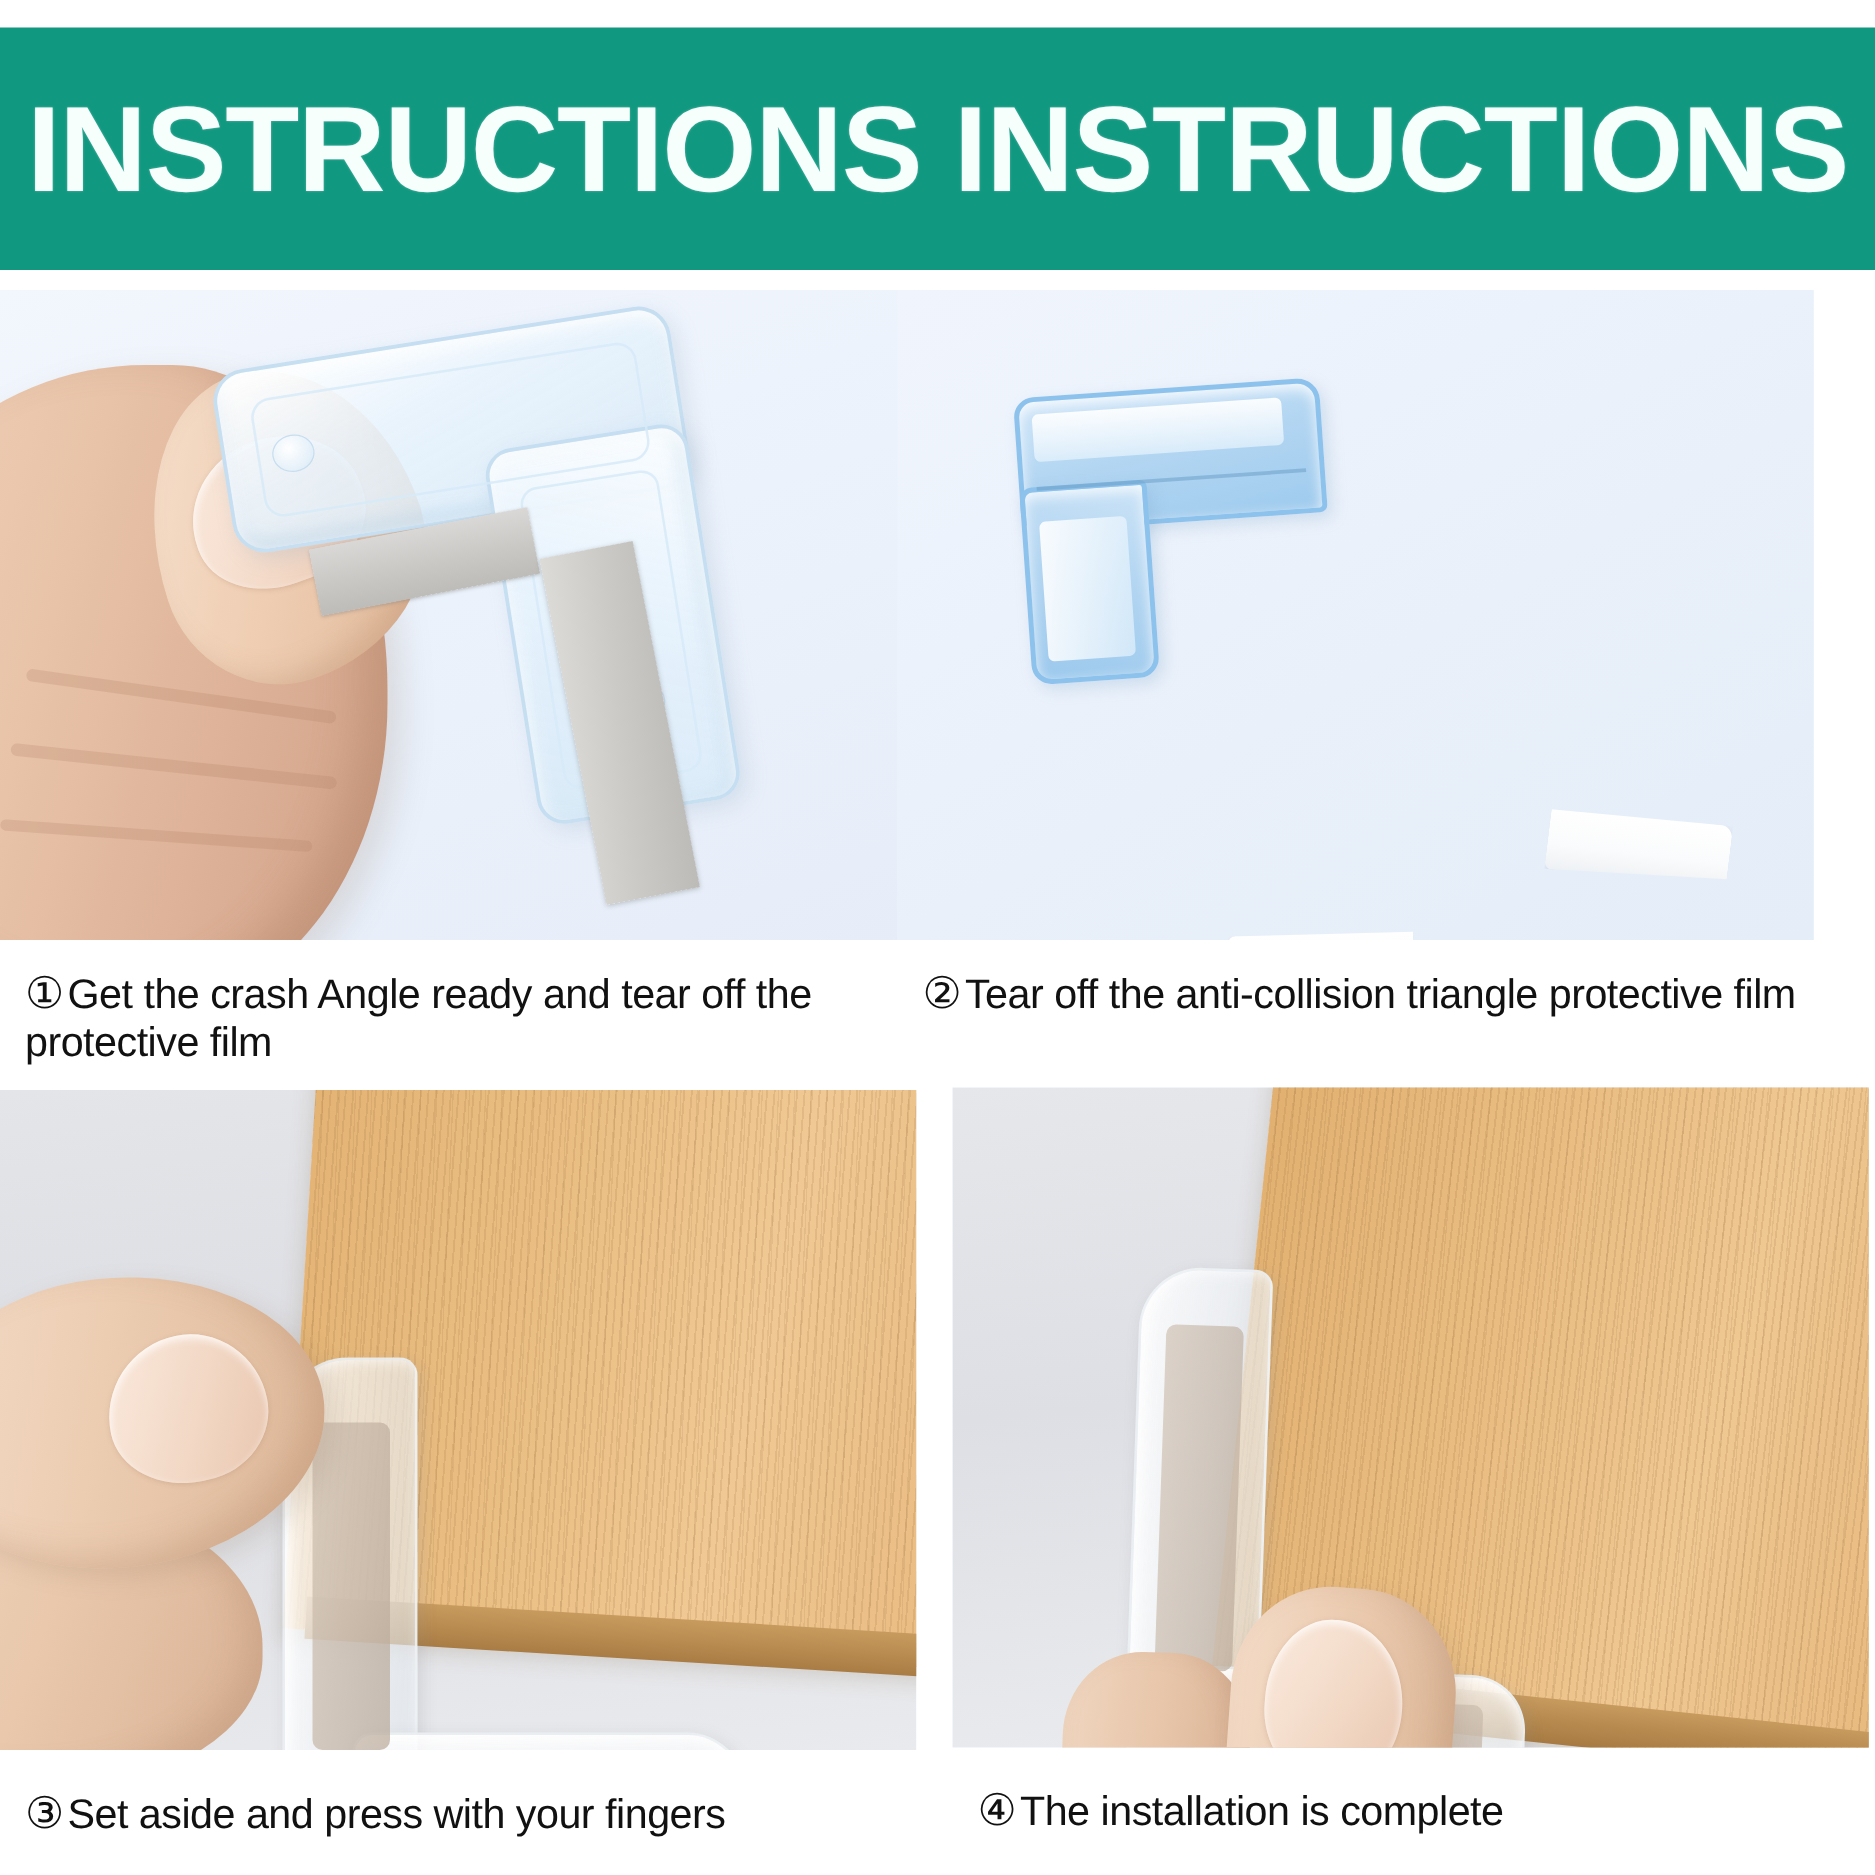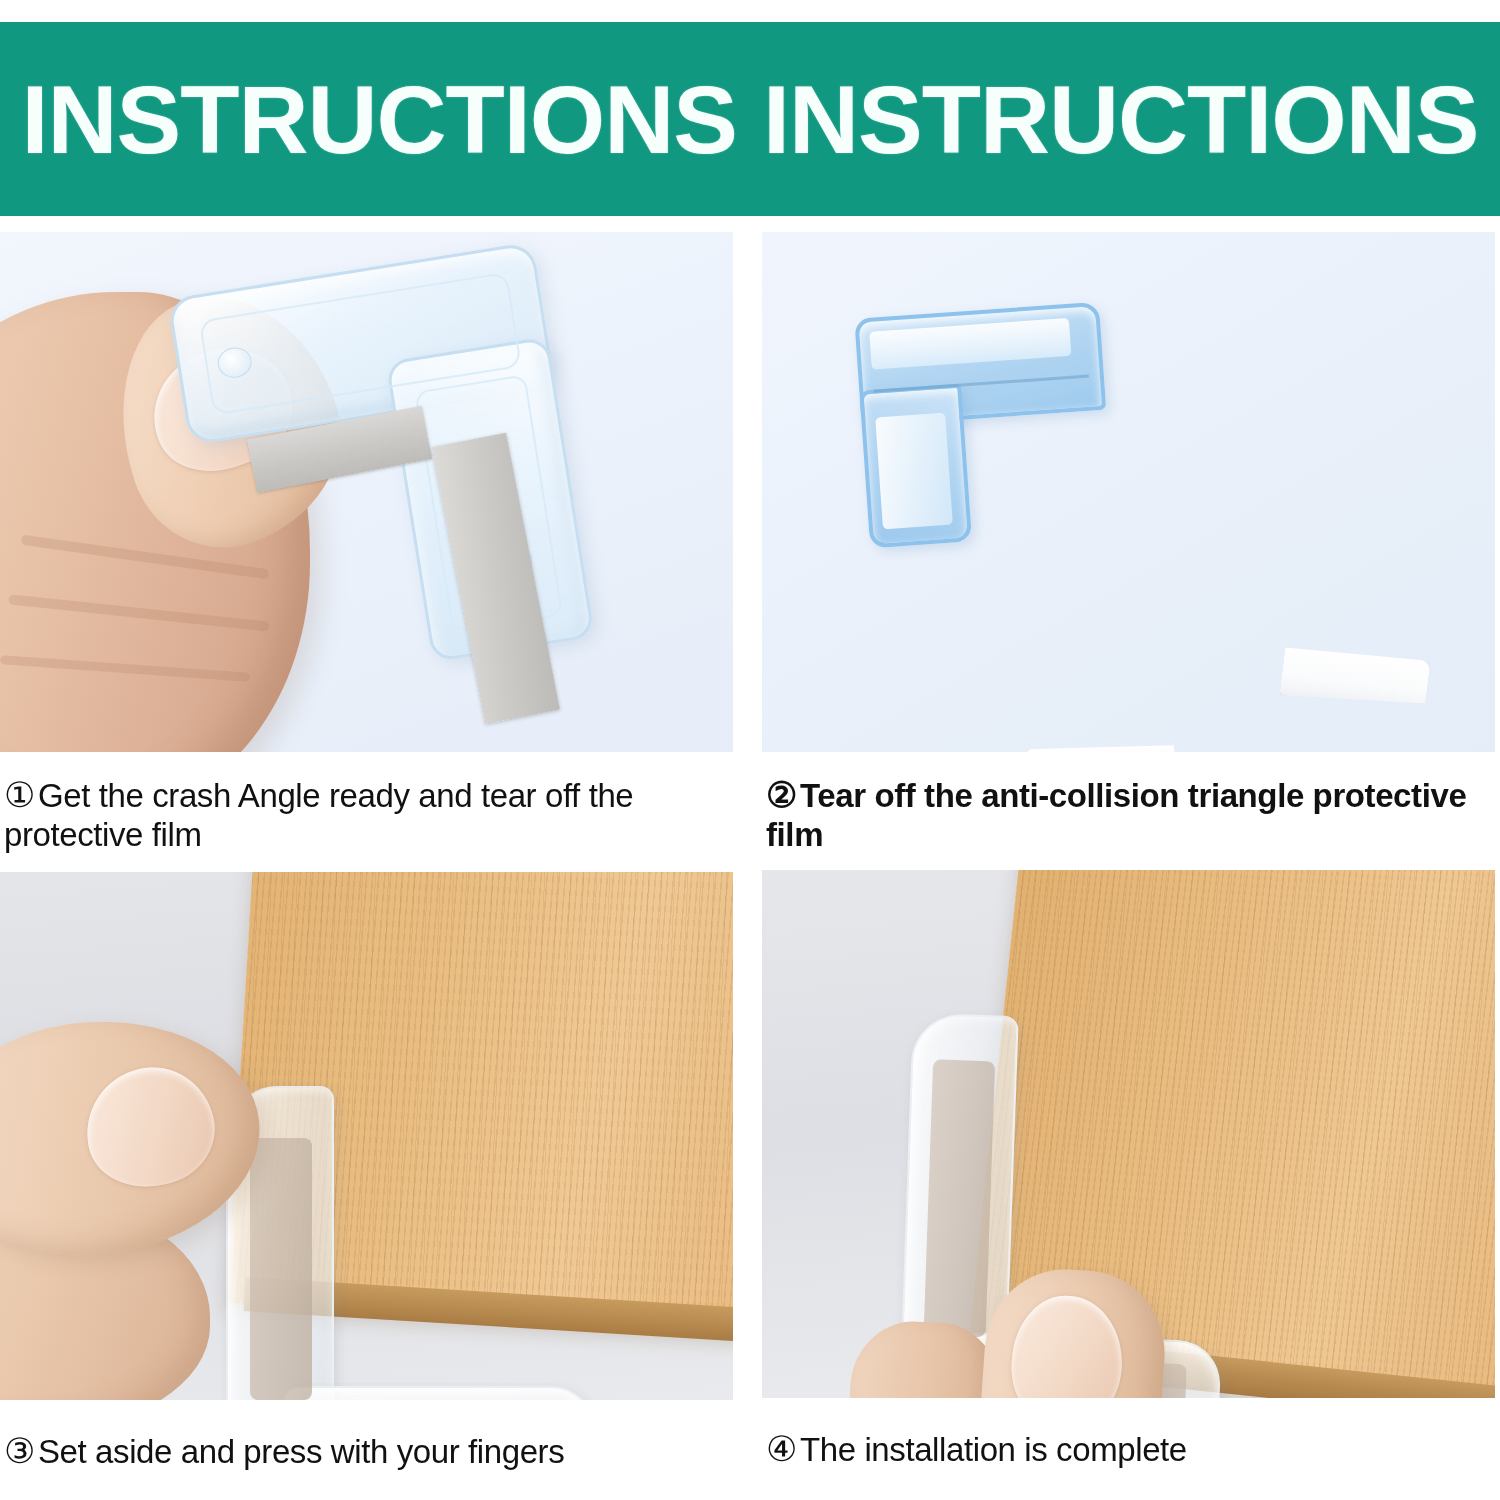--- a/index.html
+++ b/index.html
@@ -29,34 +29,34 @@
   }
 
   
   .grid {
     position:absolute; left:0; top:232px; width:1500px; height:1268px;
   }
   .step {
     position:absolute; width:733px;
   }
   .step-1 { left:0px;   top:0px; }
-  .step-2 { left:762px; top:0px;font-weight:bold; }
+  .step-2 { left:718px; top:0px; }
   .step-3 { left:0px;   top:640px; }
   .step-4 { left:762px; top:638px; }
 
   .photo {
     position:relative;
     width:733px; height:520px;
     background:#eef3fd;
     overflow:hidden;
   }
   .step-3 .photo, .step-4 .photo { height:528px; }
 
   .caption {
-    padding:22px 4px 0 4px;
+    padding:22px 4px 0 20px;
     font-family:"Liberation Sans", sans-serif;
     font-size:33px;
     line-height:1.18;
     color:#111111;
     letter-spacing:-0.4px;
   }
   .caption .num {
     font-size:35px;
     margin-right:3px;
   }

